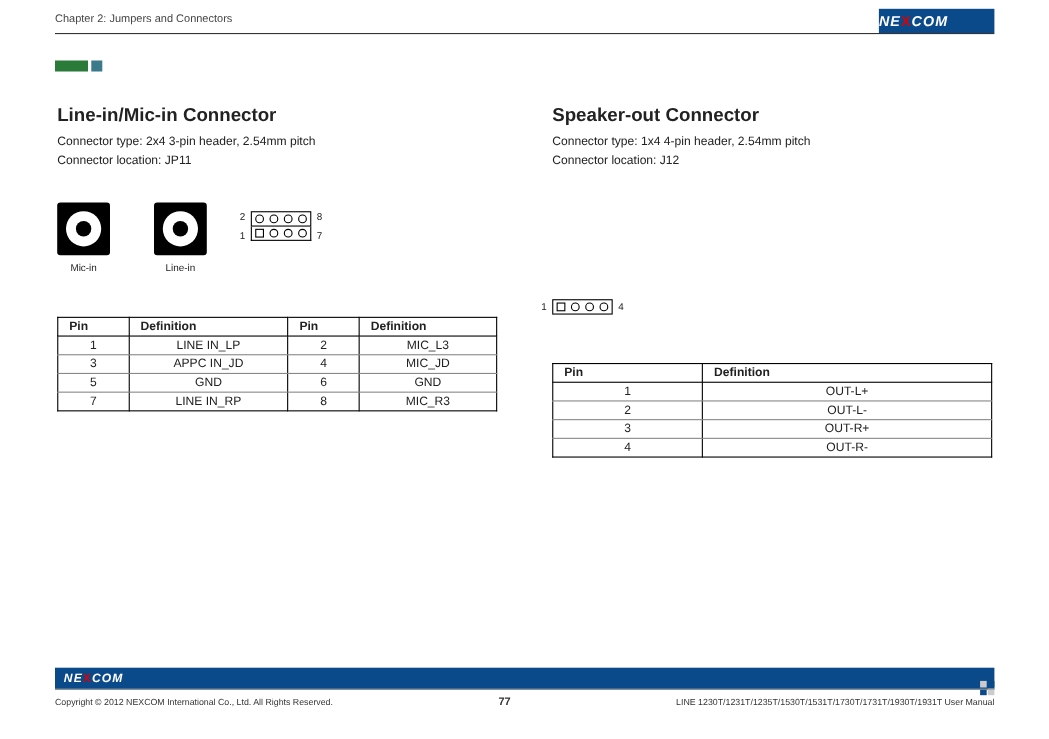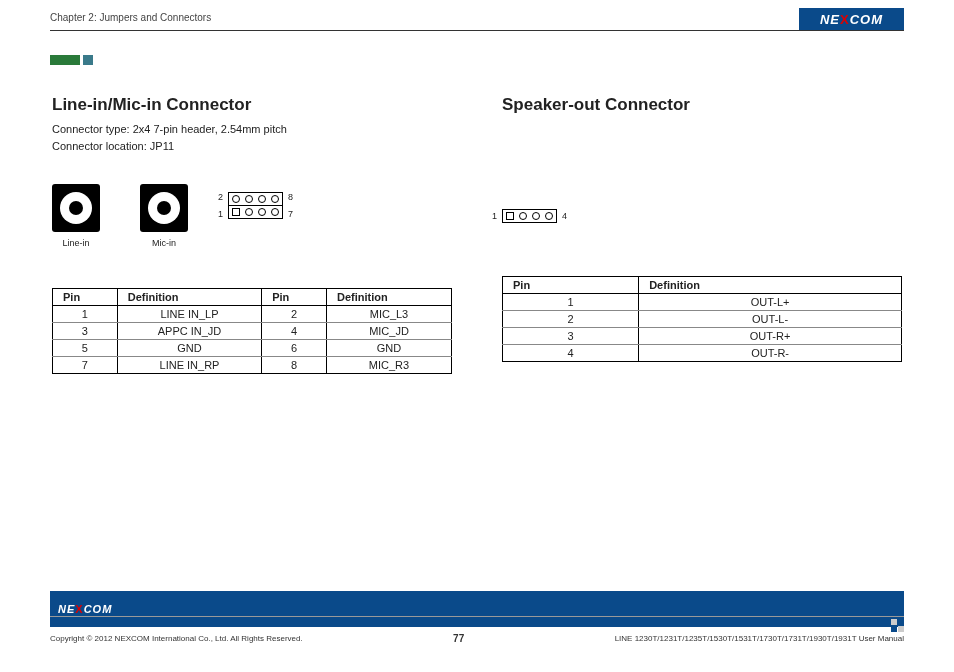--- a/index.html
+++ b/index.html
@@ -28,21 +28,21 @@
   }
   .logo-top {
     position: absolute;
     right: 50px;
     top: 8px;
     width: 105px;
     height: 22px;
     background: #0a4a8a;
     display: flex;
     align-items: center;
-    justify-content: center;
+    justify-content: flex-start;
     color: #fff;
     font-weight: bold;
     font-size: 13px;
     letter-spacing: 1px;
     font-style: italic;
   }
   .logo-top .x { color: #d00; font-style: normal; }
   .green-bar {
     position: absolute;
     left: 50px; top: 55px;
@@ -128,21 +128,20 @@
   .pinheader-1x4 {
     display: inline-block;
     position: relative;
     margin-top: 30px;
   }
 
   table.pintable {
     border-collapse: collapse;
     width: 100%;
     font-size: 11px;
-    margin-top: 10px;
   }
   table.pintable th, table.pintable td {
     border-left: 1px solid #000;
     border-right: 1px solid #000;
     border-bottom: 1px solid #888;
     padding: 2px 8px;
     text-align: center;
   }
   table.pintable th {
     border-top: 1px solid #000;
@@ -151,21 +150,21 @@
     text-align: left;
     padding-left: 10px;
   }
   table.pintable tr:last-child td { border-bottom: 1px solid #000; }
   .table-narrow { width: 55%; }
 
   .footer-bar {
     position: absolute;
     left: 50px; right: 50px;
     bottom: 45px;
-    height: 36px;
+    height: 20px;
     background: #0a4a8a;
     display: flex; align-items: center;
     padding-left: 8px;
   }
   .footer-logo {
     color: #fff; font-weight: bold;
     font-size: 11px; letter-spacing: 1px;
     font-style: italic;
   }
   .footer-logo .x { color: #d00; font-style: normal; }
@@ -180,21 +179,21 @@
   .footer-text {
     position: absolute;
     left: 50px; right: 50px;
     bottom: 28px;
     font-size: 8px;
     color: #333;
     display: flex;
     justify-content: space-between;
     align-items: center;
     border-top: 1px solid #999;
-    padding-top: 16px;
+    padding-top: 6px;
   }
   .page-num {
     font-weight: bold;
     font-size: 10px;
   }
 </style>
 </head>
 <body>
 
 <div class="header">
@@ -203,41 +202,41 @@
   <div class="logo-top">NE<span class="x">X</span>COM</div>
 </div>
 <div class="green-bar"></div>
 <div class="teal-bar"></div>
 
 <div class="content">
 
   <div class="col">
     <div class="section-title">Line-in/Mic-in Connector</div>
     <div class="section-desc">
-      <span>Connector type: 2x4 7-pin header, 2.54mm pitch</span><br>
+      <span>Connector type: 2x4 3-pin header, 2.54mm pitch</span><br>
       <span>Connector location: JP11</span>
     </div>
 
     <div class="jack-row">
+      <div class="jack-block">
+        <div class="jack">
+            <div class="ring">
+              <div class="hole"></div>
+            </div>
+          </div>
+        <div class="jack-label">Mic-in</div>
+      </div>
       <div class="jack-block">
         <div class="jack">
             <div class="ring">
               <div class="hole"></div>
             </div>
           </div>
         <div class="jack-label">Line-in</div>
       </div>
-      <div class="jack-block">
-        <div class="jack">
-            <div class="ring">
-              <div class="hole"></div>
-            </div>
-          </div>
-        <div class="jack-label">Mic-in</div>
-      </div>
       <div class="pinheader-2x4">
         <span class="pin-num" style="left:-10px;top:0">2</span>
         <span class="pin-num" style="right:-10px;top:0">8</span>
         <span class="pin-num" style="left:-10px;bottom:0">1</span>
         <span class="pin-num" style="right:-10px;bottom:0">7</span>
         <div class="pinrow">
           <div class="pin-circle"></div>
             <div class="pin-circle"></div>
             <div class="pin-circle"></div>
             <div class="pin-circle"></div>
@@ -282,20 +281,24 @@
             <td>LINE IN_RP</td>
             <td>8</td>
             <td>MIC_R3</td>
           </tr>
     </tbody>
       </table>
   </div>
 
   <div class="col">
     <div class="section-title">Speaker-out Connector</div>
+    <div class="section-desc">
+      <span>Connector type: 1x4 4-pin header, 2.54mm pitch</span><br>
+      <span>Connector location: J12</span>
+    </div>
 
     <div style="height:58px"></div>
     <div class="pinheader-1x4">
       <span class="pin-num" style="left:-10px;top:2px">1</span>
       <span class="pin-num" style="right:-10px;top:2px">4</span>
       <div class="pinrow">
         <div class="pin-square"></div>
           <div class="pin-circle"></div>
           <div class="pin-circle"></div>
           <div class="pin-circle"></div>

